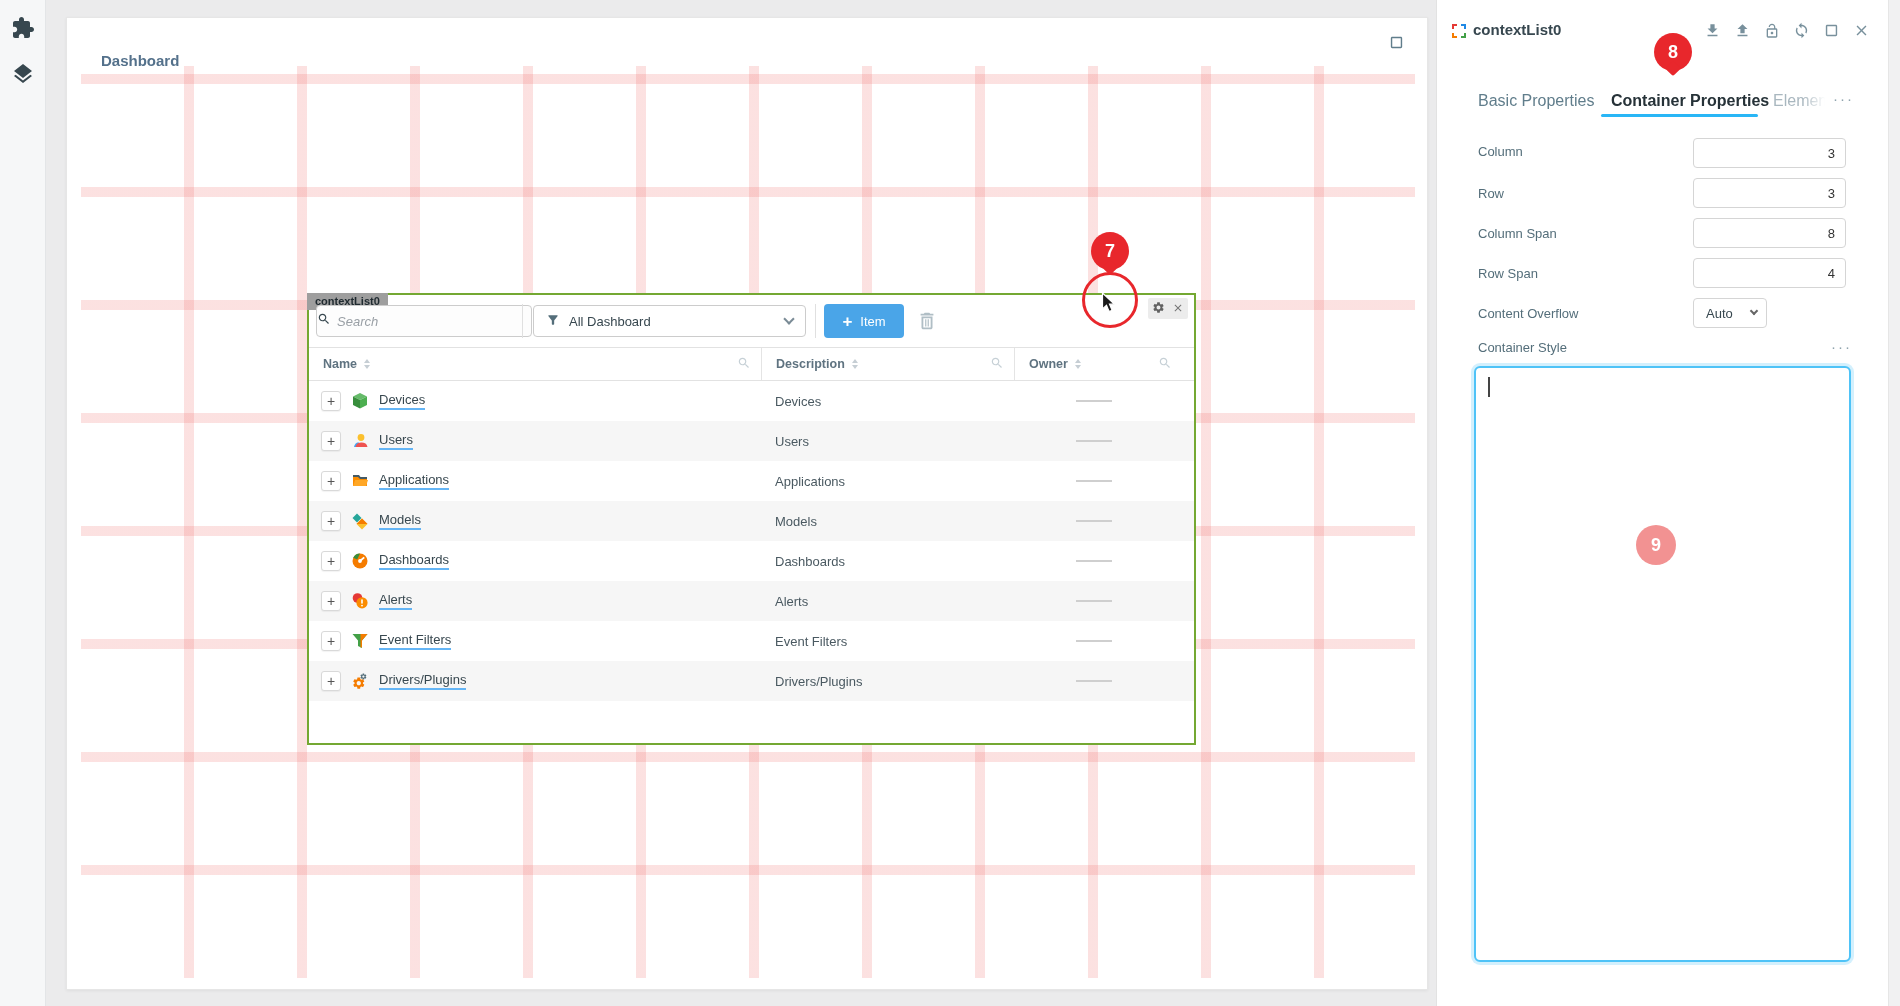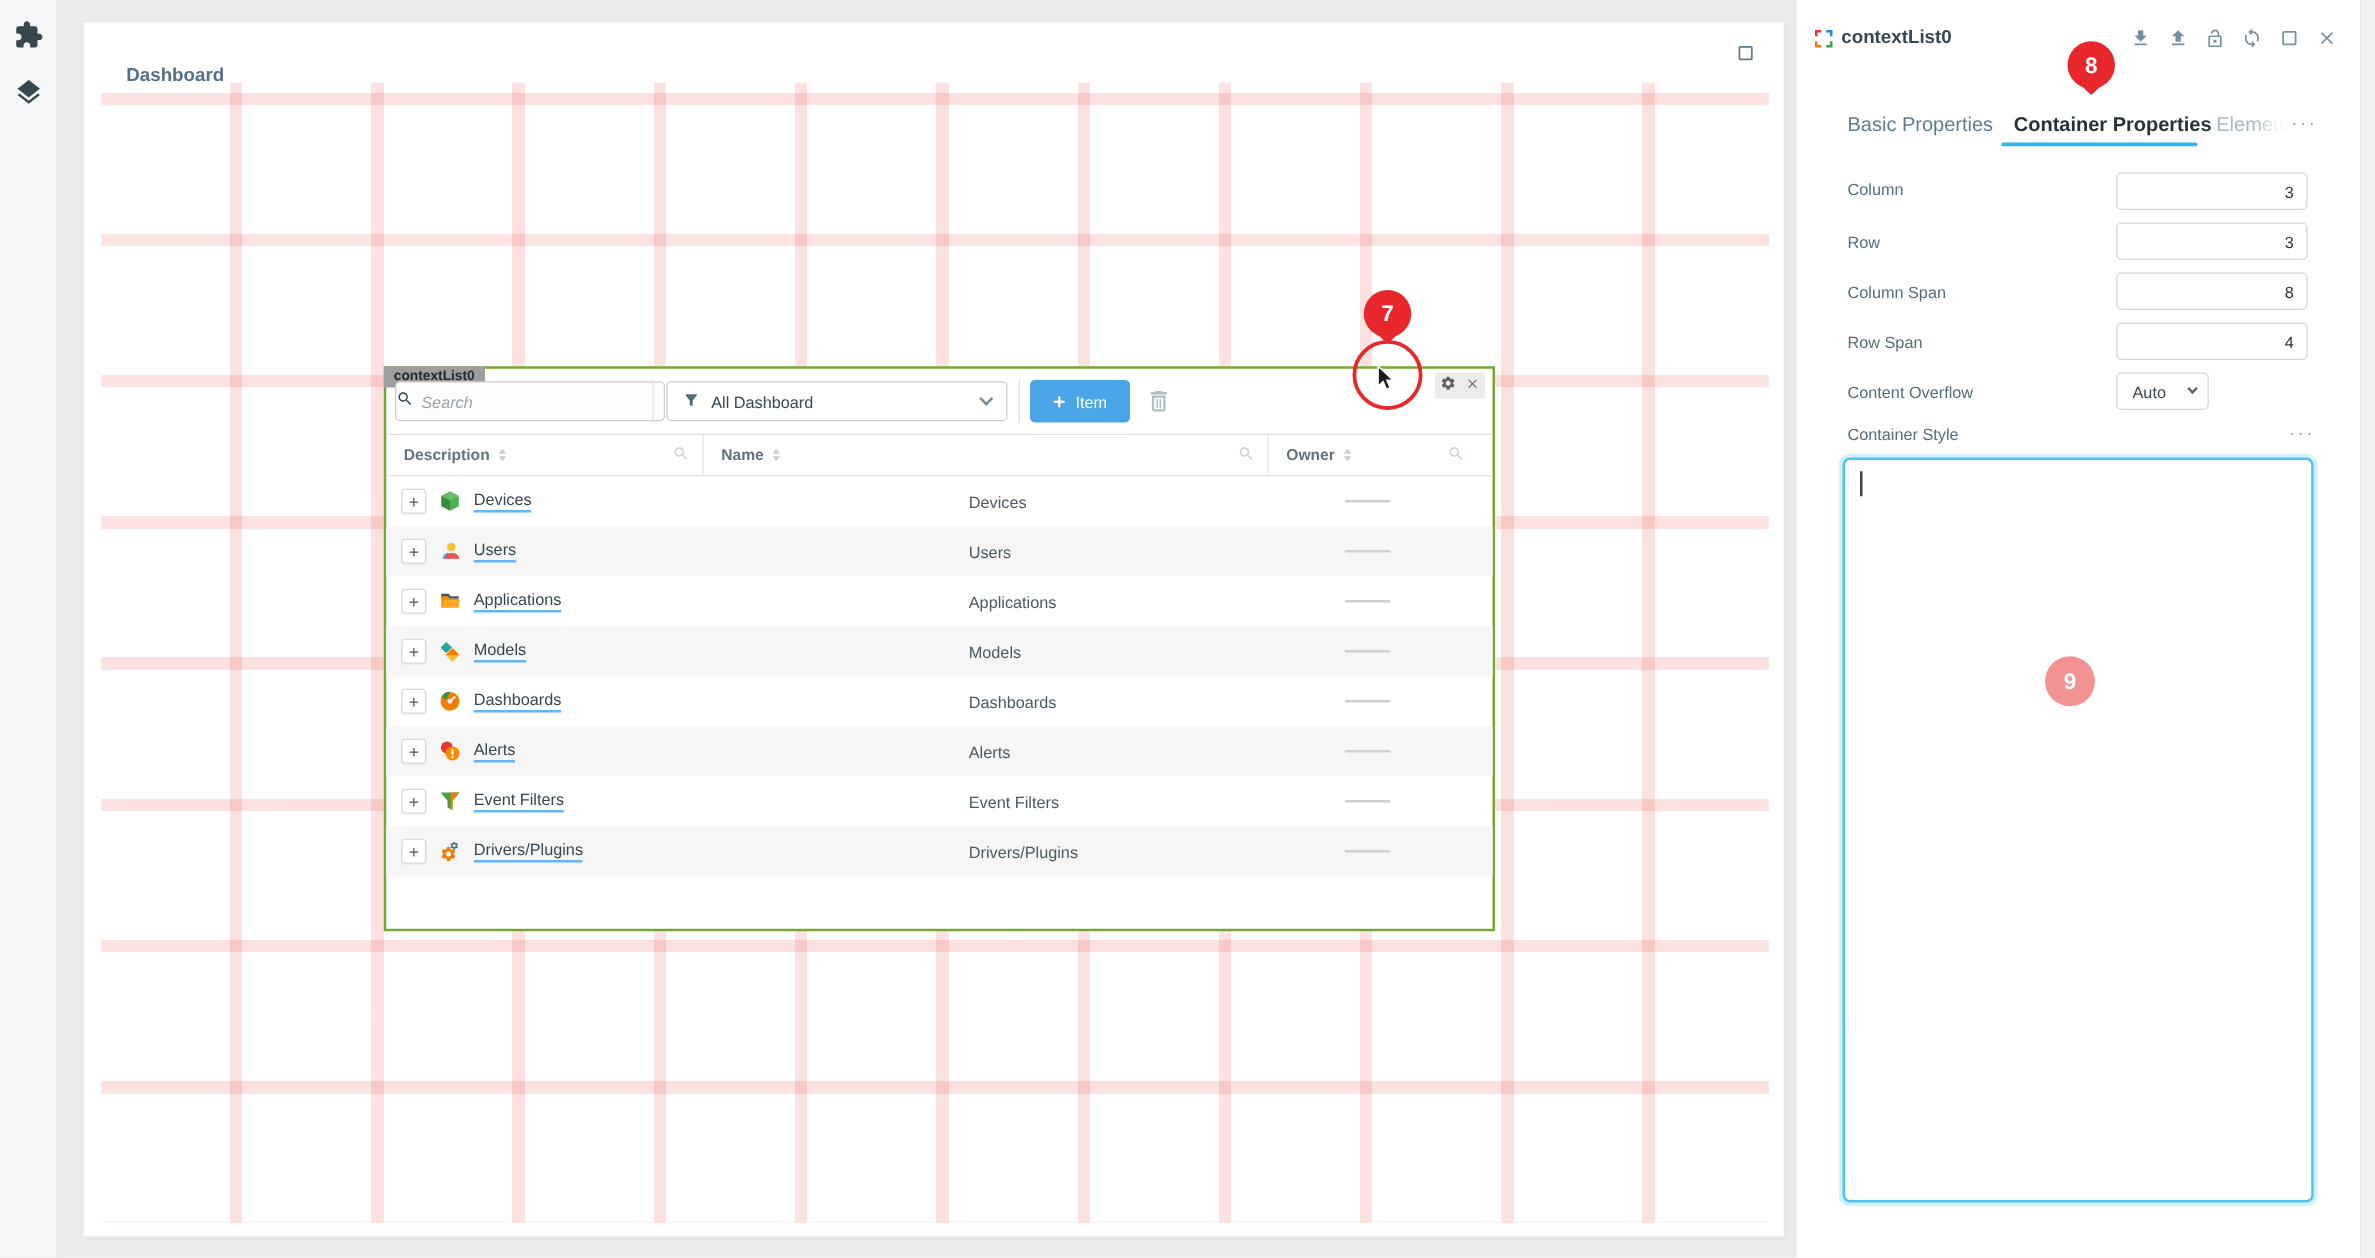--- a/index.html
+++ b/index.html
@@ -148,44 +148,44 @@
           </svg>
       </span>
       <span>
         <svg width="12" height="12" viewBox="0 0 24 24" fill="#757575">
             <path d="M19 6.41L17.59 5 12 10.59 6.41 5 5 6.41 10.59 12 5 17.59 6.41 19 12 13.41 17.59 19 19 17.59 13.41 12z"></path>
           </svg>
       </span>
     </div>
 
     <div class="abs thead">
+      <div class="thcell" style="width:452px;">
+        <span>Name</span>
+        <span class="sort">
+            <i class="up"></i>
+            <i class="down"></i>
+          </span>
+        <span class="th-mag">
+          <svg width="14" height="14" viewBox="0 0 24 24" fill="#c6d0d6">
+              <path d="M15.5 14h-.79l-.28-.27C15.41 12.59 16 11.11 16 9.5 16 5.91 13.09 3 9.5 3S3 5.91 3 9.5 5.91 16 9.5 16c1.61 0 3.09-.59 4.23-1.57l.27.28v.79l5 4.99L20.49 19l-4.99-5zm-6 0C7.01 14 5 11.99 5 9.5S7.01 5 9.5 5 14 7.01 14 9.5 11.99 14 9.5 14z"></path>
+            </svg>
+        </span>
+      </div>
       <div class="thcell" style="width:253px;">
         <span>Description</span>
         <span class="sort">
             <i class="up"></i>
             <i class="down"></i>
           </span>
         <span class="th-mag">
           <svg width="14" height="14" viewBox="0 0 24 24" fill="#c6d0d6">
               <path d="M15.5 14h-.79l-.28-.27C15.41 12.59 16 11.11 16 9.5 16 5.91 13.09 3 9.5 3S3 5.91 3 9.5 5.91 16 9.5 16c1.61 0 3.09-.59 4.23-1.57l.27.28v.79l5 4.99L20.49 19l-4.99-5zm-6 0C7.01 14 5 11.99 5 9.5S7.01 5 9.5 5 14 7.01 14 9.5 11.99 14 9.5 14z"></path>
             </svg>
         </span>
       </div>
-      <div class="thcell" style="width:452px;">
-        <span>Name</span>
-        <span class="sort">
-            <i class="up"></i>
-            <i class="down"></i>
-          </span>
-        <span class="th-mag">
-          <svg width="14" height="14" viewBox="0 0 24 24" fill="#c6d0d6">
-              <path d="M15.5 14h-.79l-.28-.27C15.41 12.59 16 11.11 16 9.5 16 5.91 13.09 3 9.5 3S3 5.91 3 9.5 5.91 16 9.5 16c1.61 0 3.09-.59 4.23-1.57l.27.28v.79l5 4.99L20.49 19l-4.99-5zm-6 0C7.01 14 5 11.99 5 9.5S7.01 5 9.5 5 14 7.01 14 9.5 11.99 14 9.5 14z"></path>
-            </svg>
-        </span>
-      </div>
       <div class="thcell" style="width:168px;">
         <span>Owner</span>
         <span class="sort">
             <i class="up"></i>
             <i class="down"></i>
           </span>
         <span class="th-mag">
           <svg width="14" height="14" viewBox="0 0 24 24" fill="#c6d0d6">
               <path d="M15.5 14h-.79l-.28-.27C15.41 12.59 16 11.11 16 9.5 16 5.91 13.09 3 9.5 3S3 5.91 3 9.5 5.91 16 9.5 16c1.61 0 3.09-.59 4.23-1.57l.27.28v.79l5 4.99L20.49 19l-4.99-5zm-6 0C7.01 14 5 11.99 5 9.5S7.01 5 9.5 5 14 7.01 14 9.5 11.99 14 9.5 14z"></path>
             </svg>

